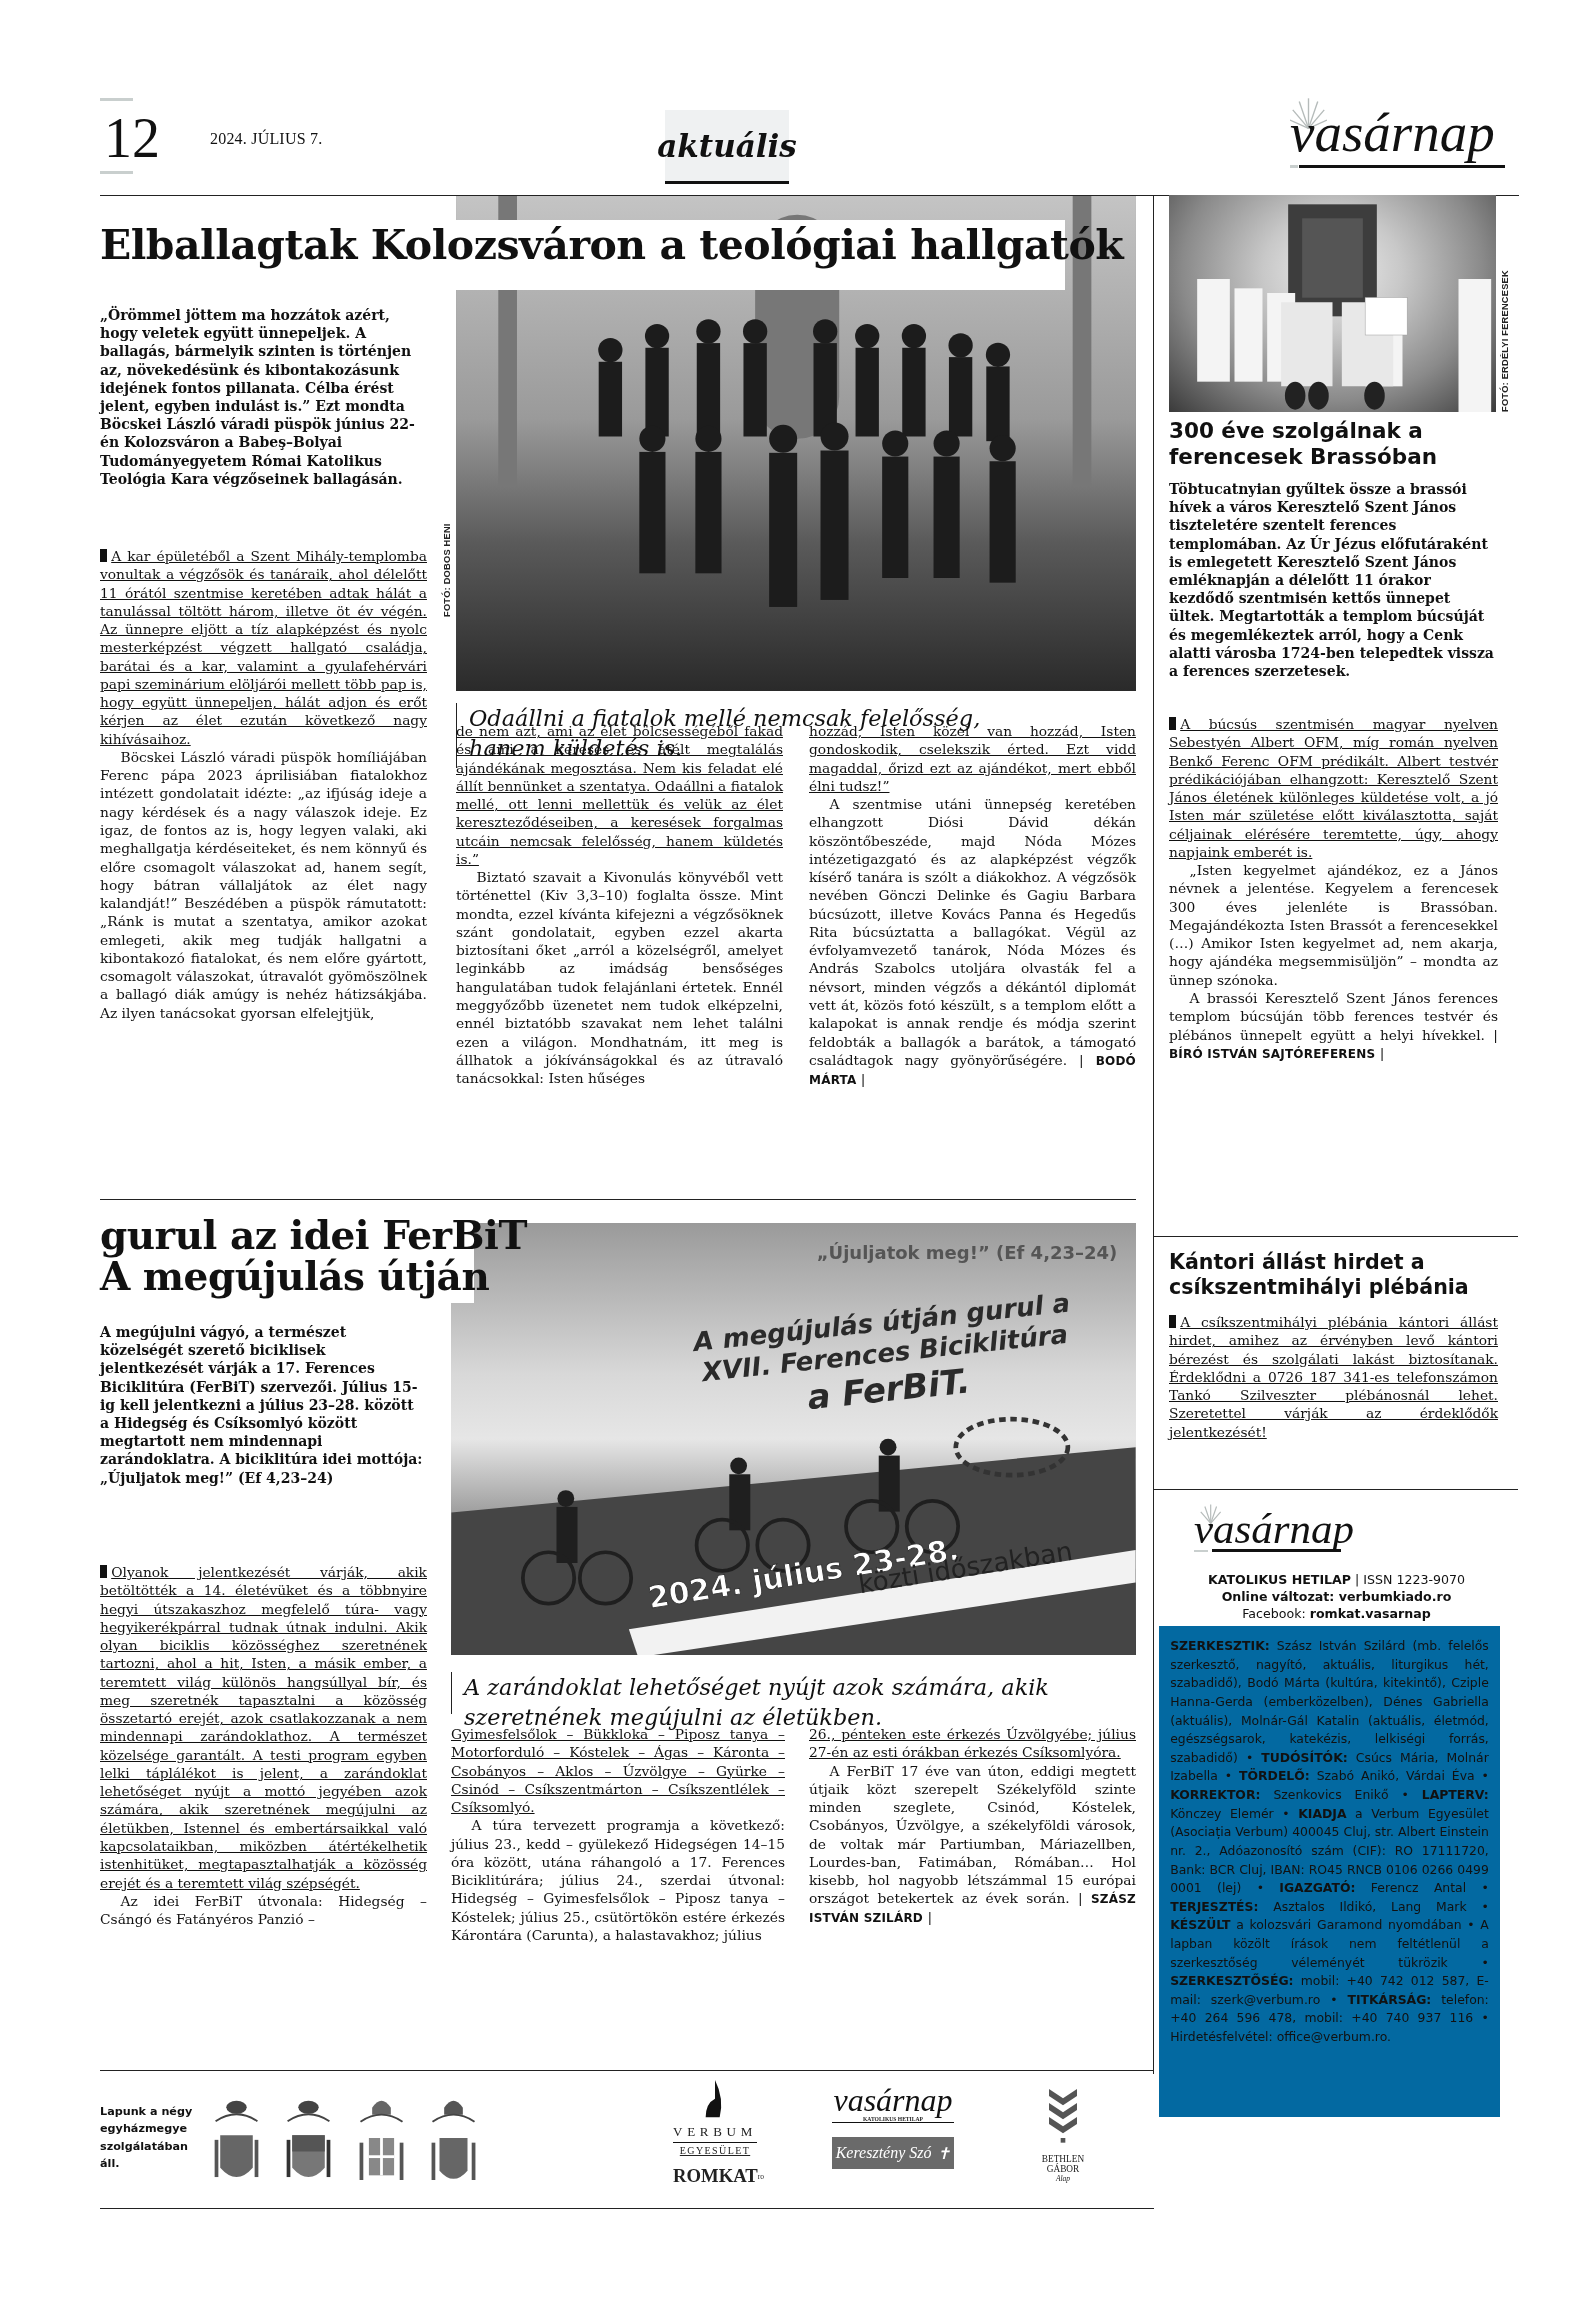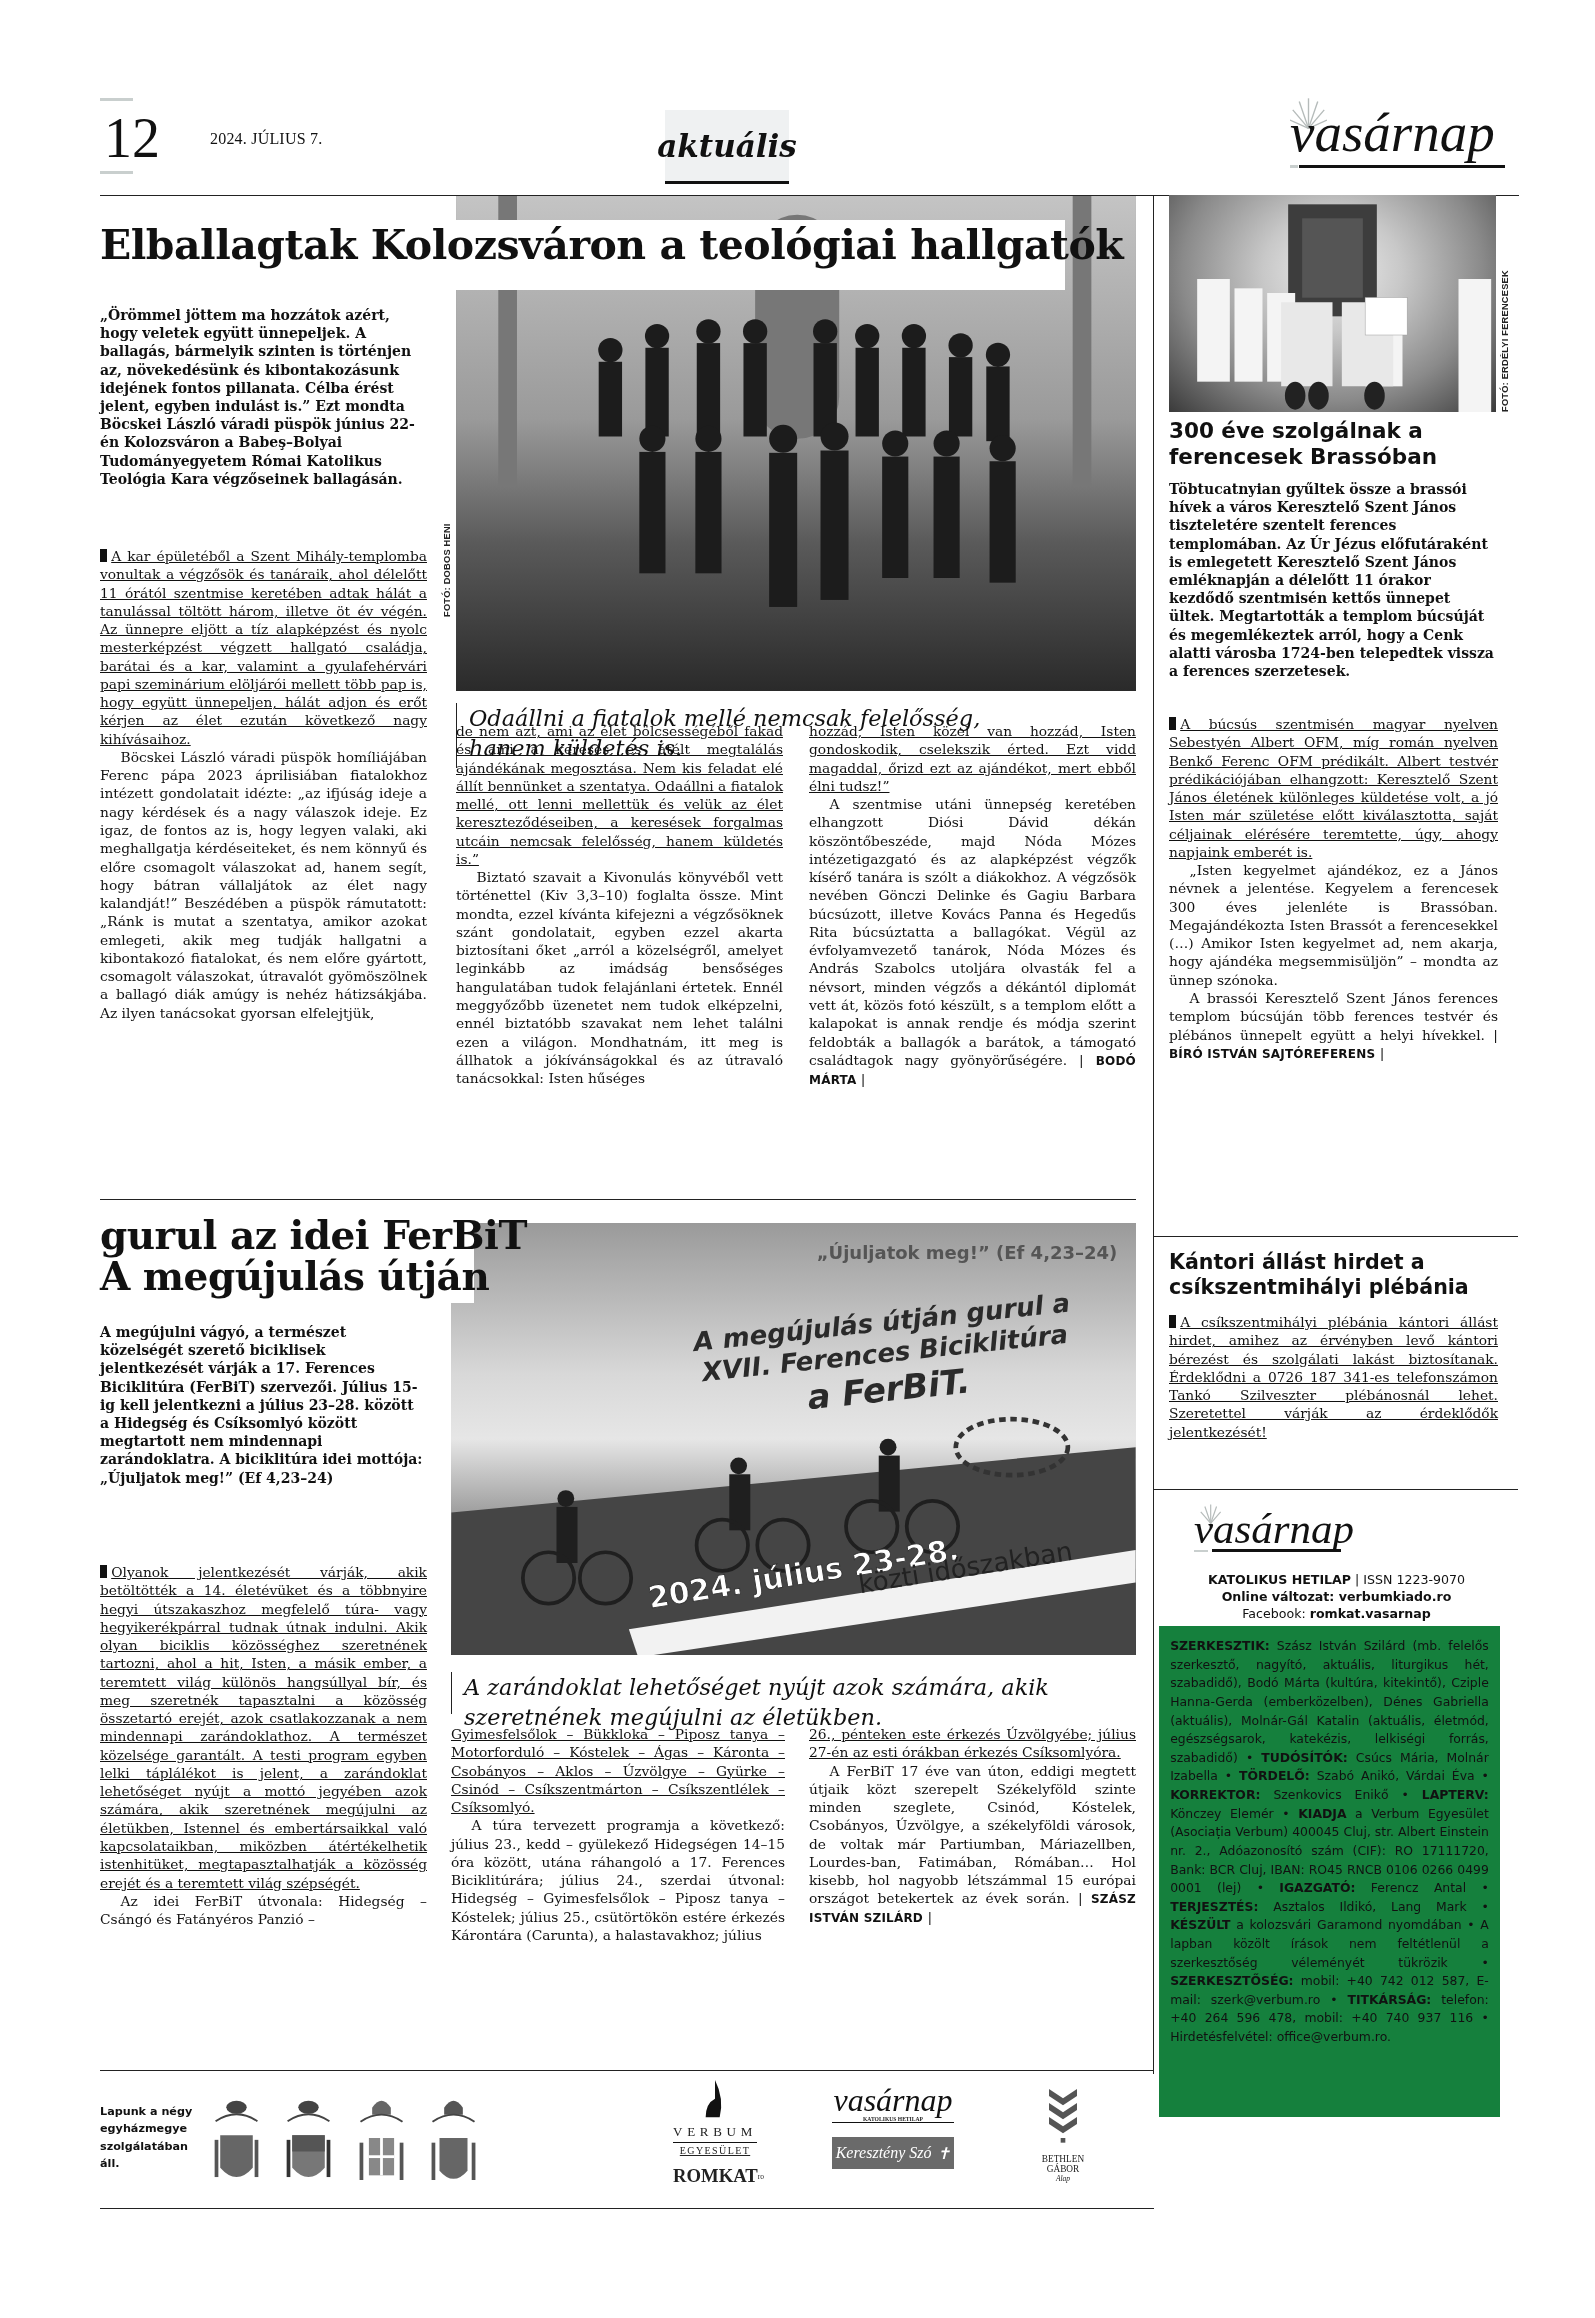--- a/index.html
+++ b/index.html
@@ -29,21 +29,21 @@
   .headline-sans { font-family: "DejaVu Sans", sans-serif; font-weight: bold; font-size: 21.5px; line-height: 1.2; }
   .lead { font-family: "DejaVu Serif", serif; font-weight: bold; font-size: 14px; line-height: 1.3; text-align: left; }
   .body { font-family: "DejaVu Serif", serif; font-size: 13.8px; line-height: 1.325; text-align: justify; hyphens: manual; }
   .body p { text-indent: 20.6px; }
   .body p.first { text-indent: 0; text-decoration: underline; }
   .bullet { display: inline-block; width: 6.5px; height: 13px; background: #111; margin-right: 4.7px; vertical-align: -1.4px; }
   .byline { font-family: "DejaVu Sans", sans-serif; font-weight: bold; font-size: 12px; letter-spacing: 0.2px; }
   .pull-quote { font-family: "DejaVu Serif", serif; font-style: italic; font-size: 22.4px; line-height: 1.35; border-left: 1.4px solid #222; padding-left: 12px; }
 
   .colophon-head { font-family: "DejaVu Sans", sans-serif; text-align: center; font-size: 12.6px; line-height: 1.35; }
-  .colophon-box { background: #15803d; padding: 11.2px 11.2px; font-family: "DejaVu Sans", sans-serif; font-size: 12.4px; line-height: 1.5; text-align: justify; }
+  .colophon-box { background: #0369a1; padding: 11.2px 11.2px; font-family: "DejaVu Sans", sans-serif; font-size: 12.4px; line-height: 1.5; text-align: justify; }
   .colophon-box b { font-weight: bold; }
 
   .vline { background: #222; width: 1.4px; }
   .hline { background: #222; height: 1.4px; }
 
   
   .footer-note { font-family: "DejaVu Sans", sans-serif; font-weight: bold; font-size: 11.2px; line-height: 1.55; }
   .crest { display: flex; align-items: center; justify-content: center; }
   .sponsor { font-family: "Liberation Serif", serif; text-align: center; color: #222; }
 </style>

